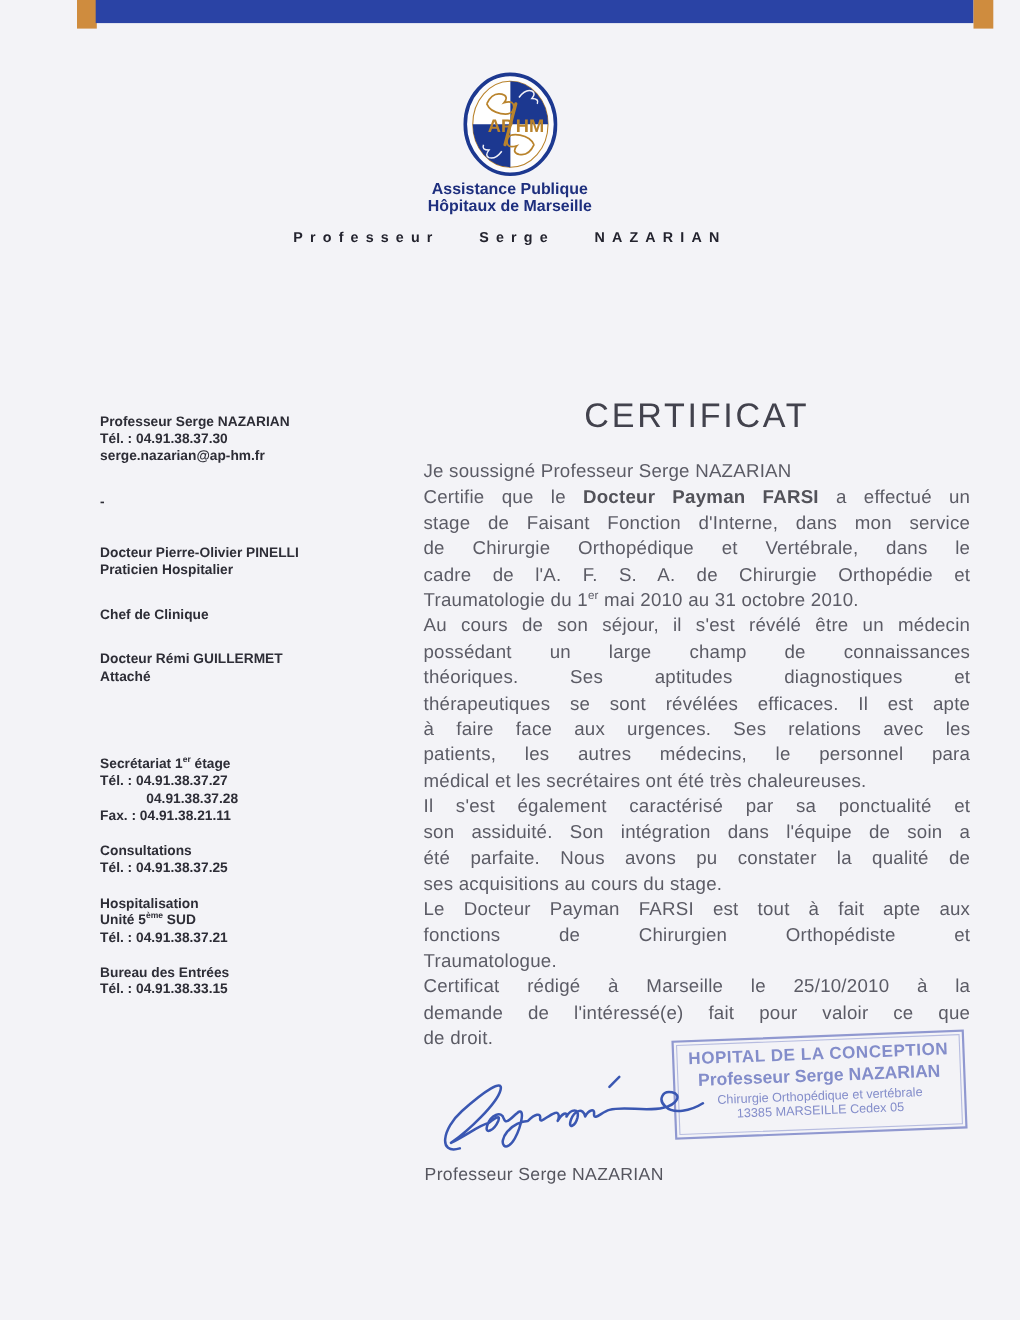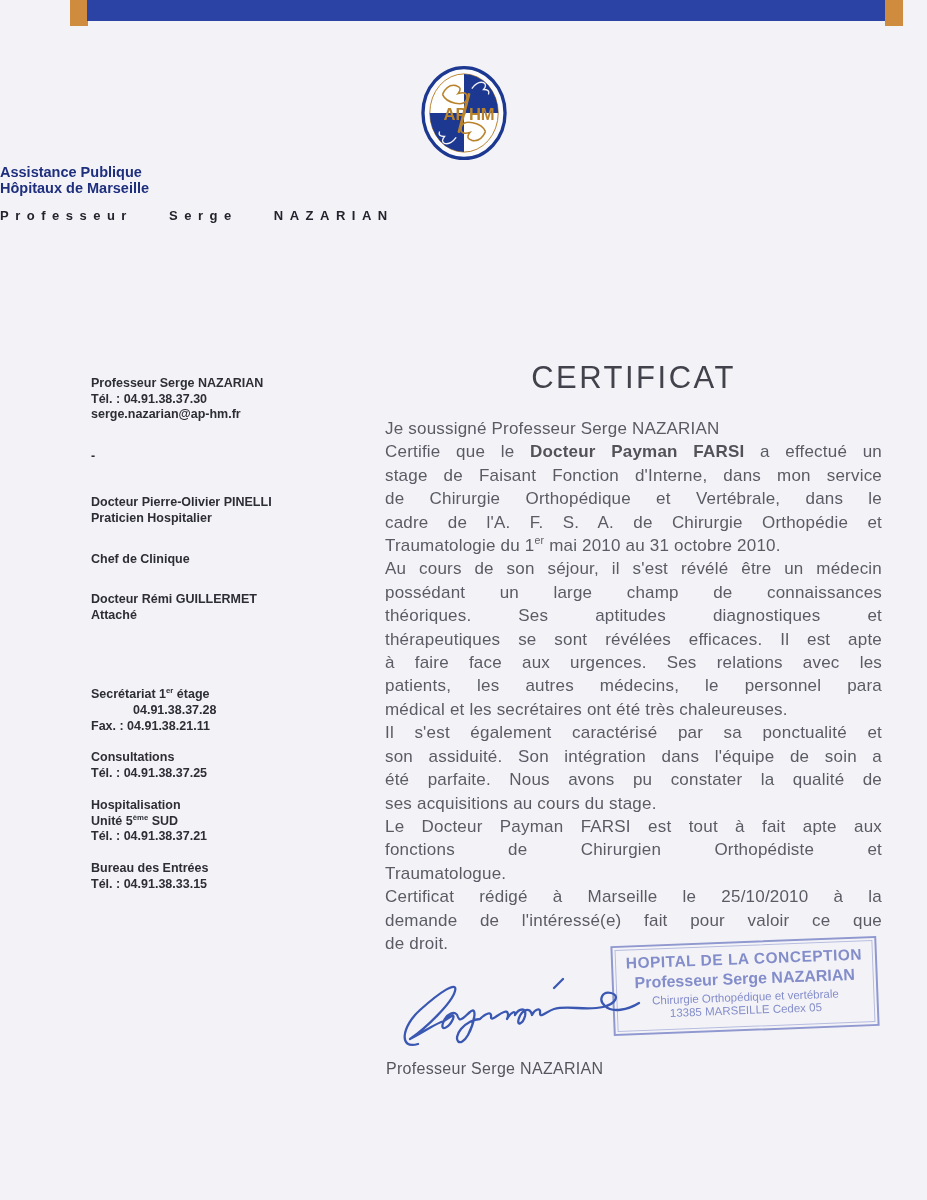--- a/index.html
+++ b/index.html
@@ -8,21 +8,21 @@
     background:#f3f3f7; overflow:hidden;
     font-family:"Liberation Sans", sans-serif;
   }
   
   .bar-blue   { position:absolute; left:87px;  top:0; width:798px; height:21px; background:#2a43a5; }
   .bar-orange { position:absolute; top:0; width:18px; height:26px; background:#cf8c3e; }
   .bar-orange.left  { left:70px;  }
   .bar-orange.right { left:885px; }
 
   
-  .letterhead { position:absolute; top:64px; left:0; width:100%; }
+  .letterhead { position:absolute; top:64px; left:0; width:100%; text-align:center; }
   .logo { display:block; margin:0 auto; }
   .org-lines { margin-top:2px; color:#1e2f7e; font-weight:bold; font-size:14.5px; line-height:16px; }
   .service-lines { margin-top:14px; color:#23232e; font-weight:bold; font-size:13px;
                    line-height:17.5px; letter-spacing:9px; word-spacing:18px; }
   .prof-line { margin-top:12px; color:#23232e; font-weight:bold; font-size:13px;
                letter-spacing:6.5px; word-spacing:26px; }
 
   
   .sidebar { position:absolute; left:91px; top:376px; width:285px;
              color:#2d2d36; font-weight:bold; font-size:12.5px; line-height:15.7px; }
@@ -104,20 +104,21 @@
     <div class="sb-block mt26">
       <div>Chef de Clinique</div>
     </div>
     <div class="sb-block mt24">
       <div>Docteur Rémi GUILLERMET</div>
       <div>Attaché</div>
     </div>
 
     <div class="sb-block mt67">
       <div><span>Secrétariat 1</span><sup>er</sup><span> étage</span></div>
+      <div>Tél. : 04.91.38.37.27</div>
       <div class="sb-ind">04.91.38.37.28</div>
       <div>Fax. : 04.91.38.21.11</div>
     </div>
 
     <div class="sb-block mt16">
       <div>Consultations</div>
       <div>Tél. : 04.91.38.37.25</div>
     </div>
 
     <div class="sb-block mt16">

